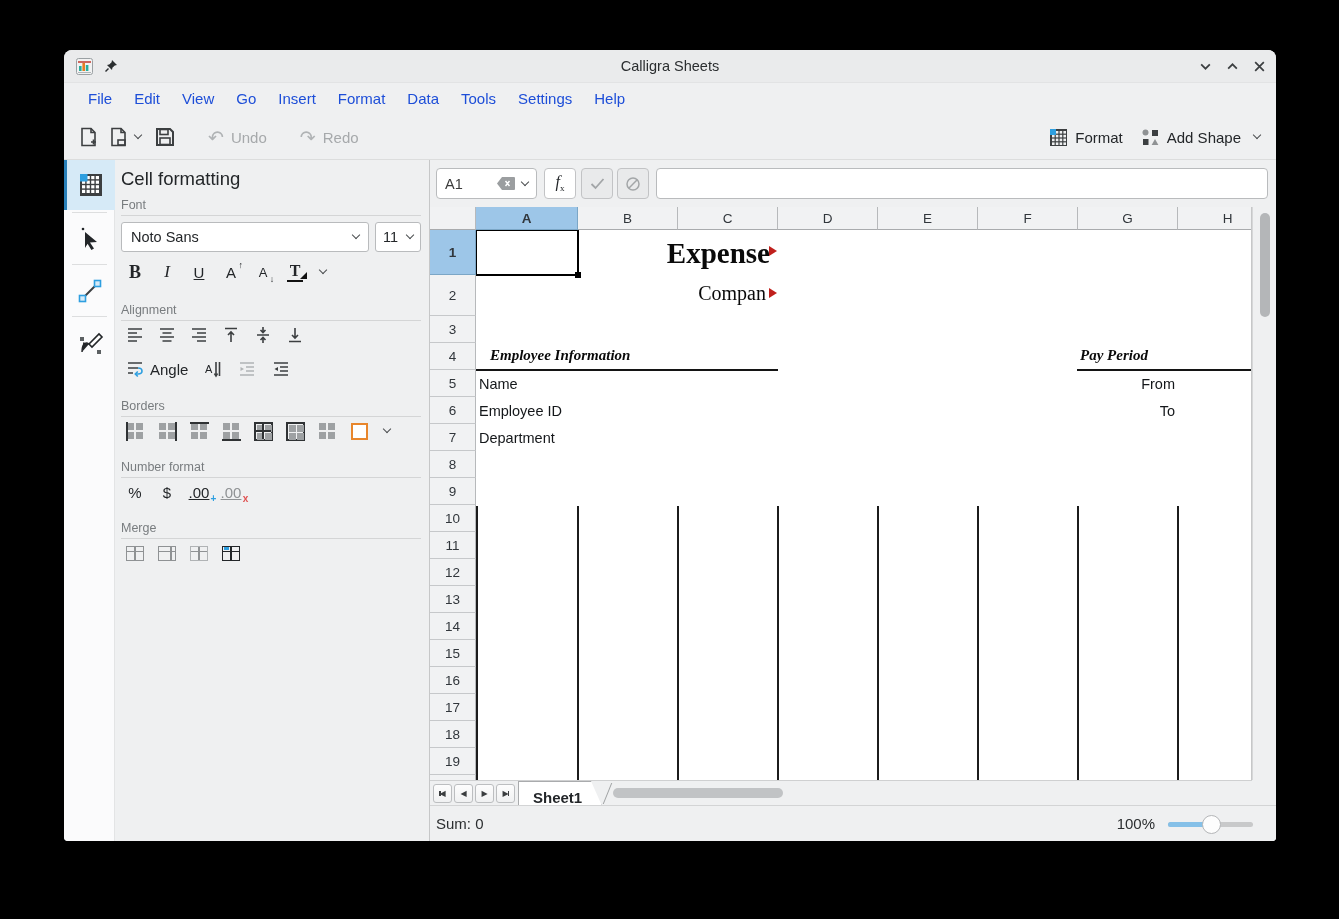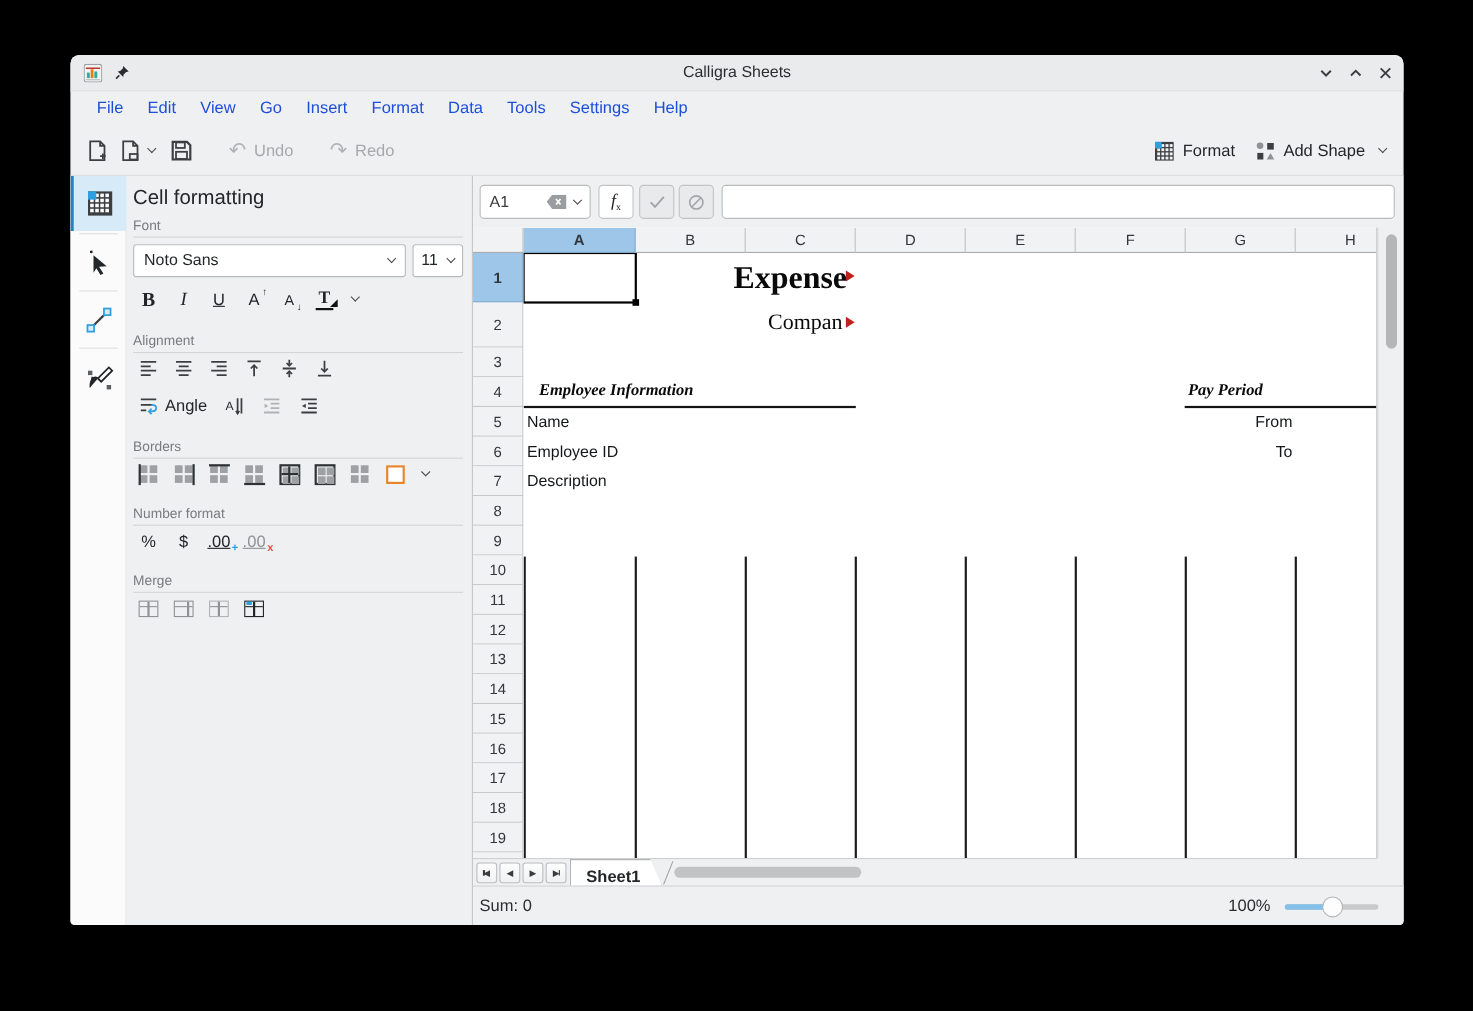--- a/index.html
+++ b/index.html
@@ -635,21 +635,21 @@
         <div class="ovf-arrow" style="left:293px; top:58px"></div>
 
         <div class="serif-title" style="left:14px; top:117px; font-size:15px; font-weight:bold; font-style:italic">Employee Information</div>
         <div class="uline" style="left:0; top:139px; width:302px"></div>
 
         <div class="serif-title" style="left:604px; top:117px; font-size:15px; font-weight:bold; font-style:italic">Pay Period</div>
         <div class="uline" style="left:601px; top:139px; width:175px"></div>
 
         <div class="cell-text" style="left:3px; top:146px">Name</div>
         <div class="cell-text" style="left:3px; top:173px">Employee ID</div>
-        <div class="cell-text" style="left:3px; top:200px">Description</div>
+        <div class="cell-text" style="left:3px; top:200px">Department</div>
         <div class="cell-text" style="right:77px; top:146px">From</div>
         <div class="cell-text" style="right:77px; top:173px">To</div>
 
 
         <div class="sel-a1"></div>
         <div class="sel-handle"></div>
       </div>
     </div>
 
     <div class="vscroll">

